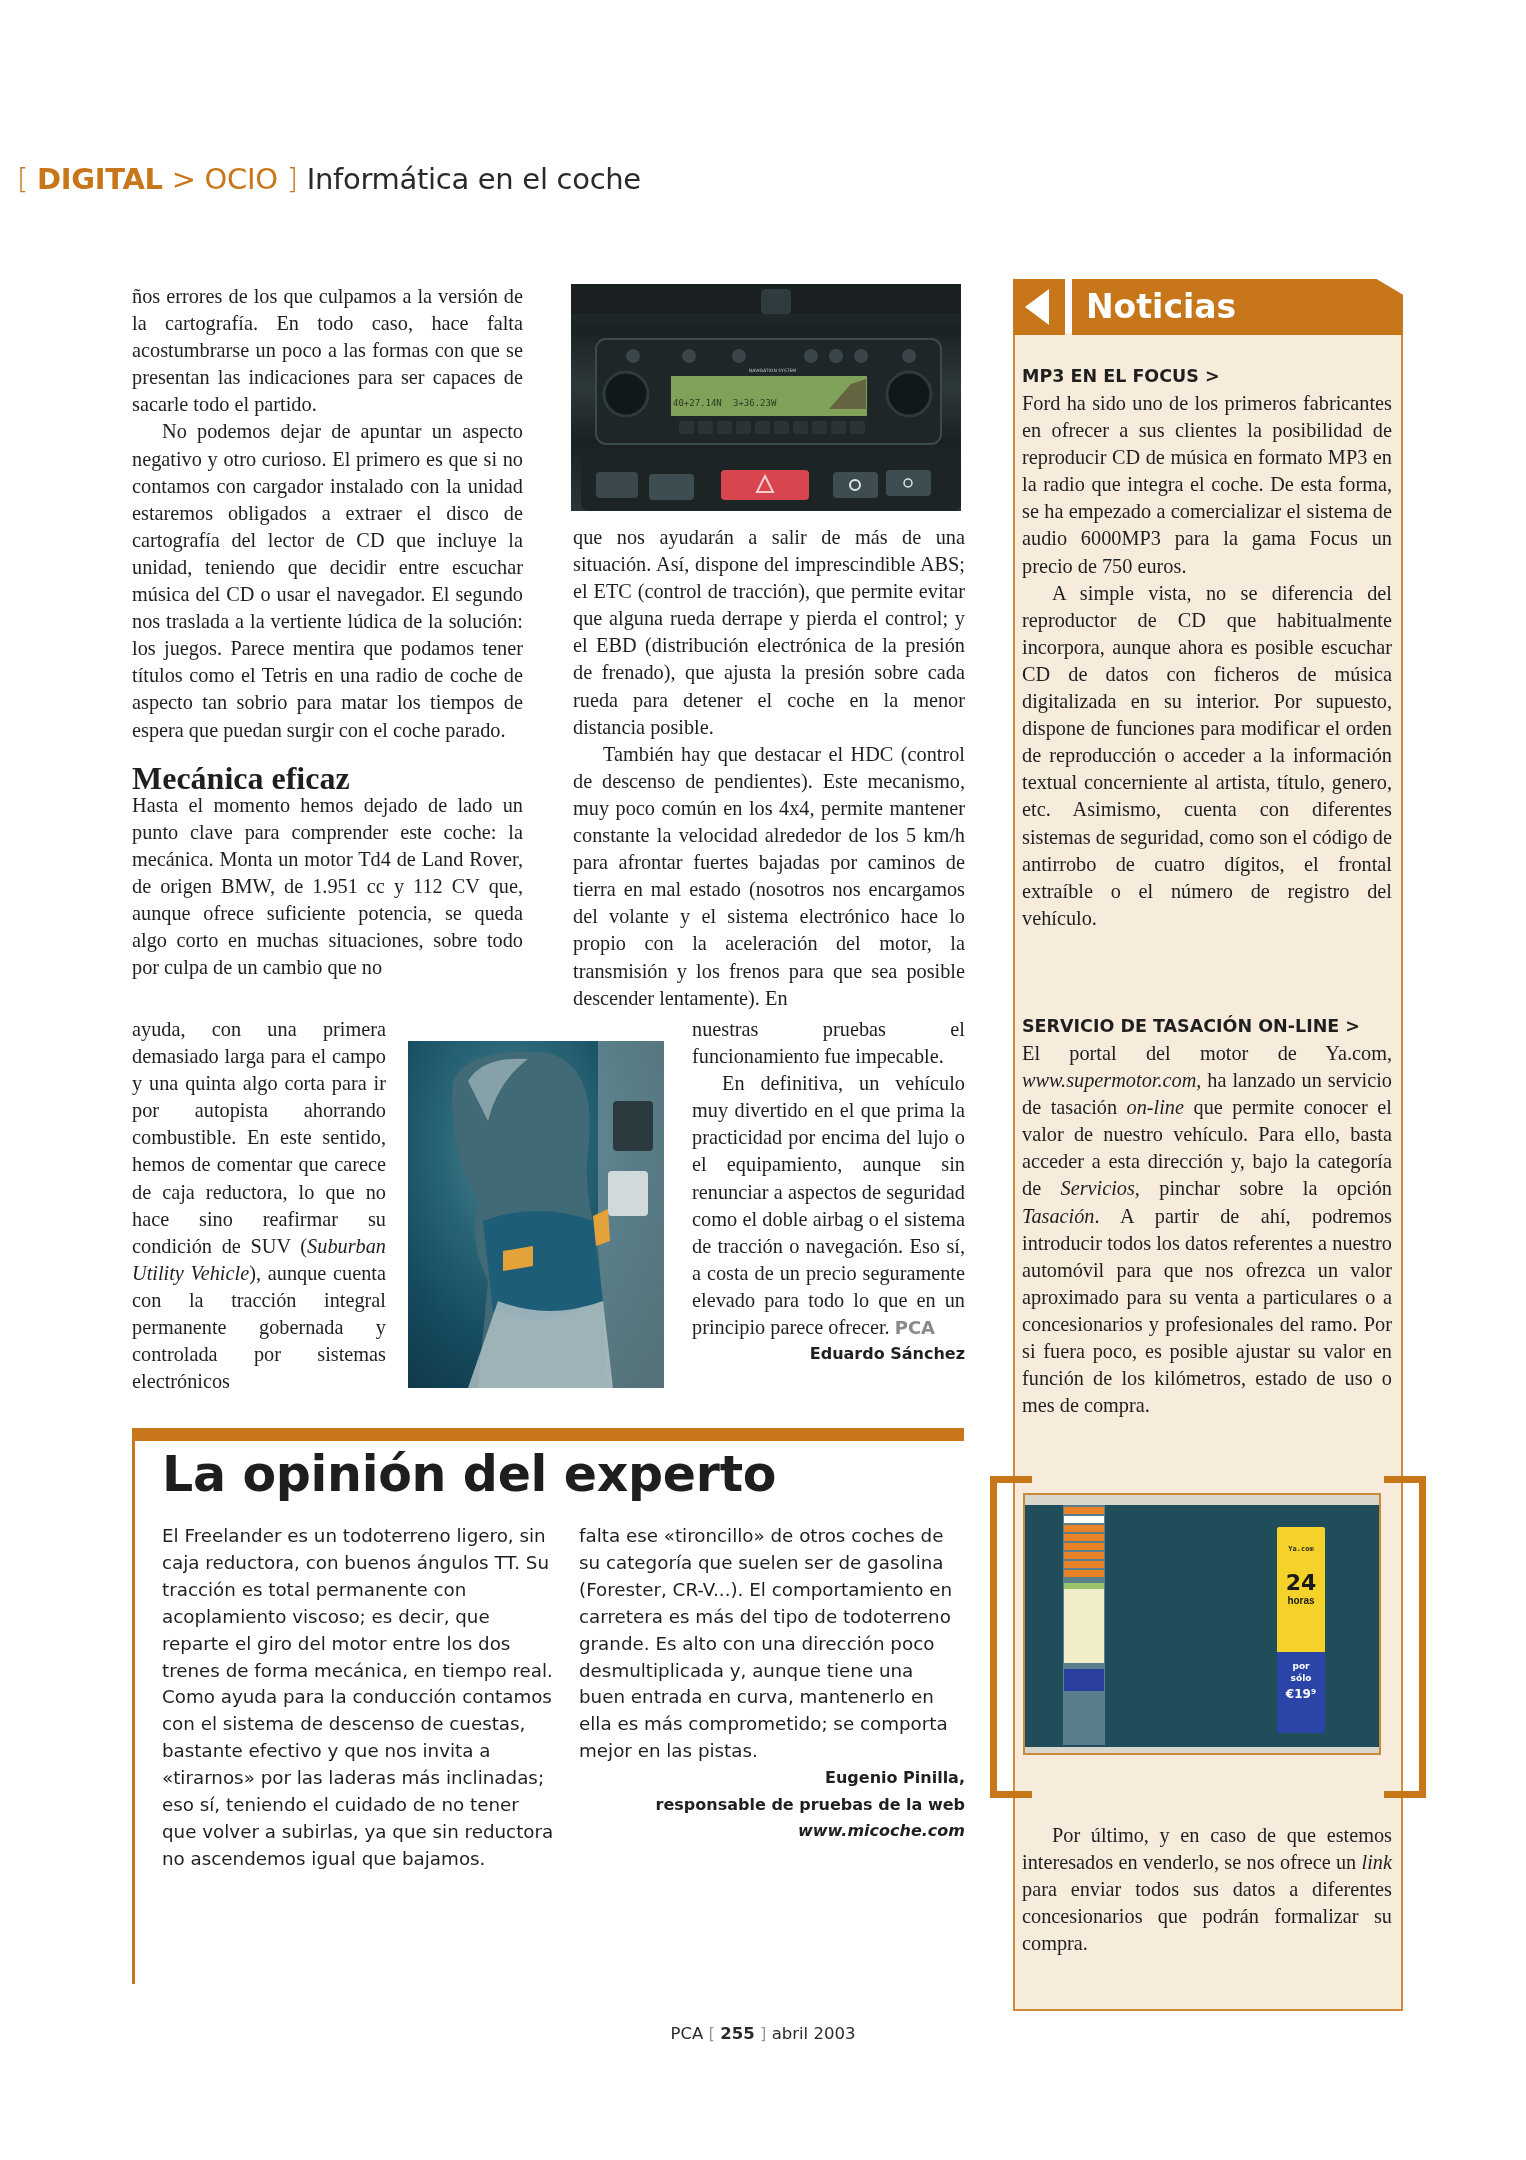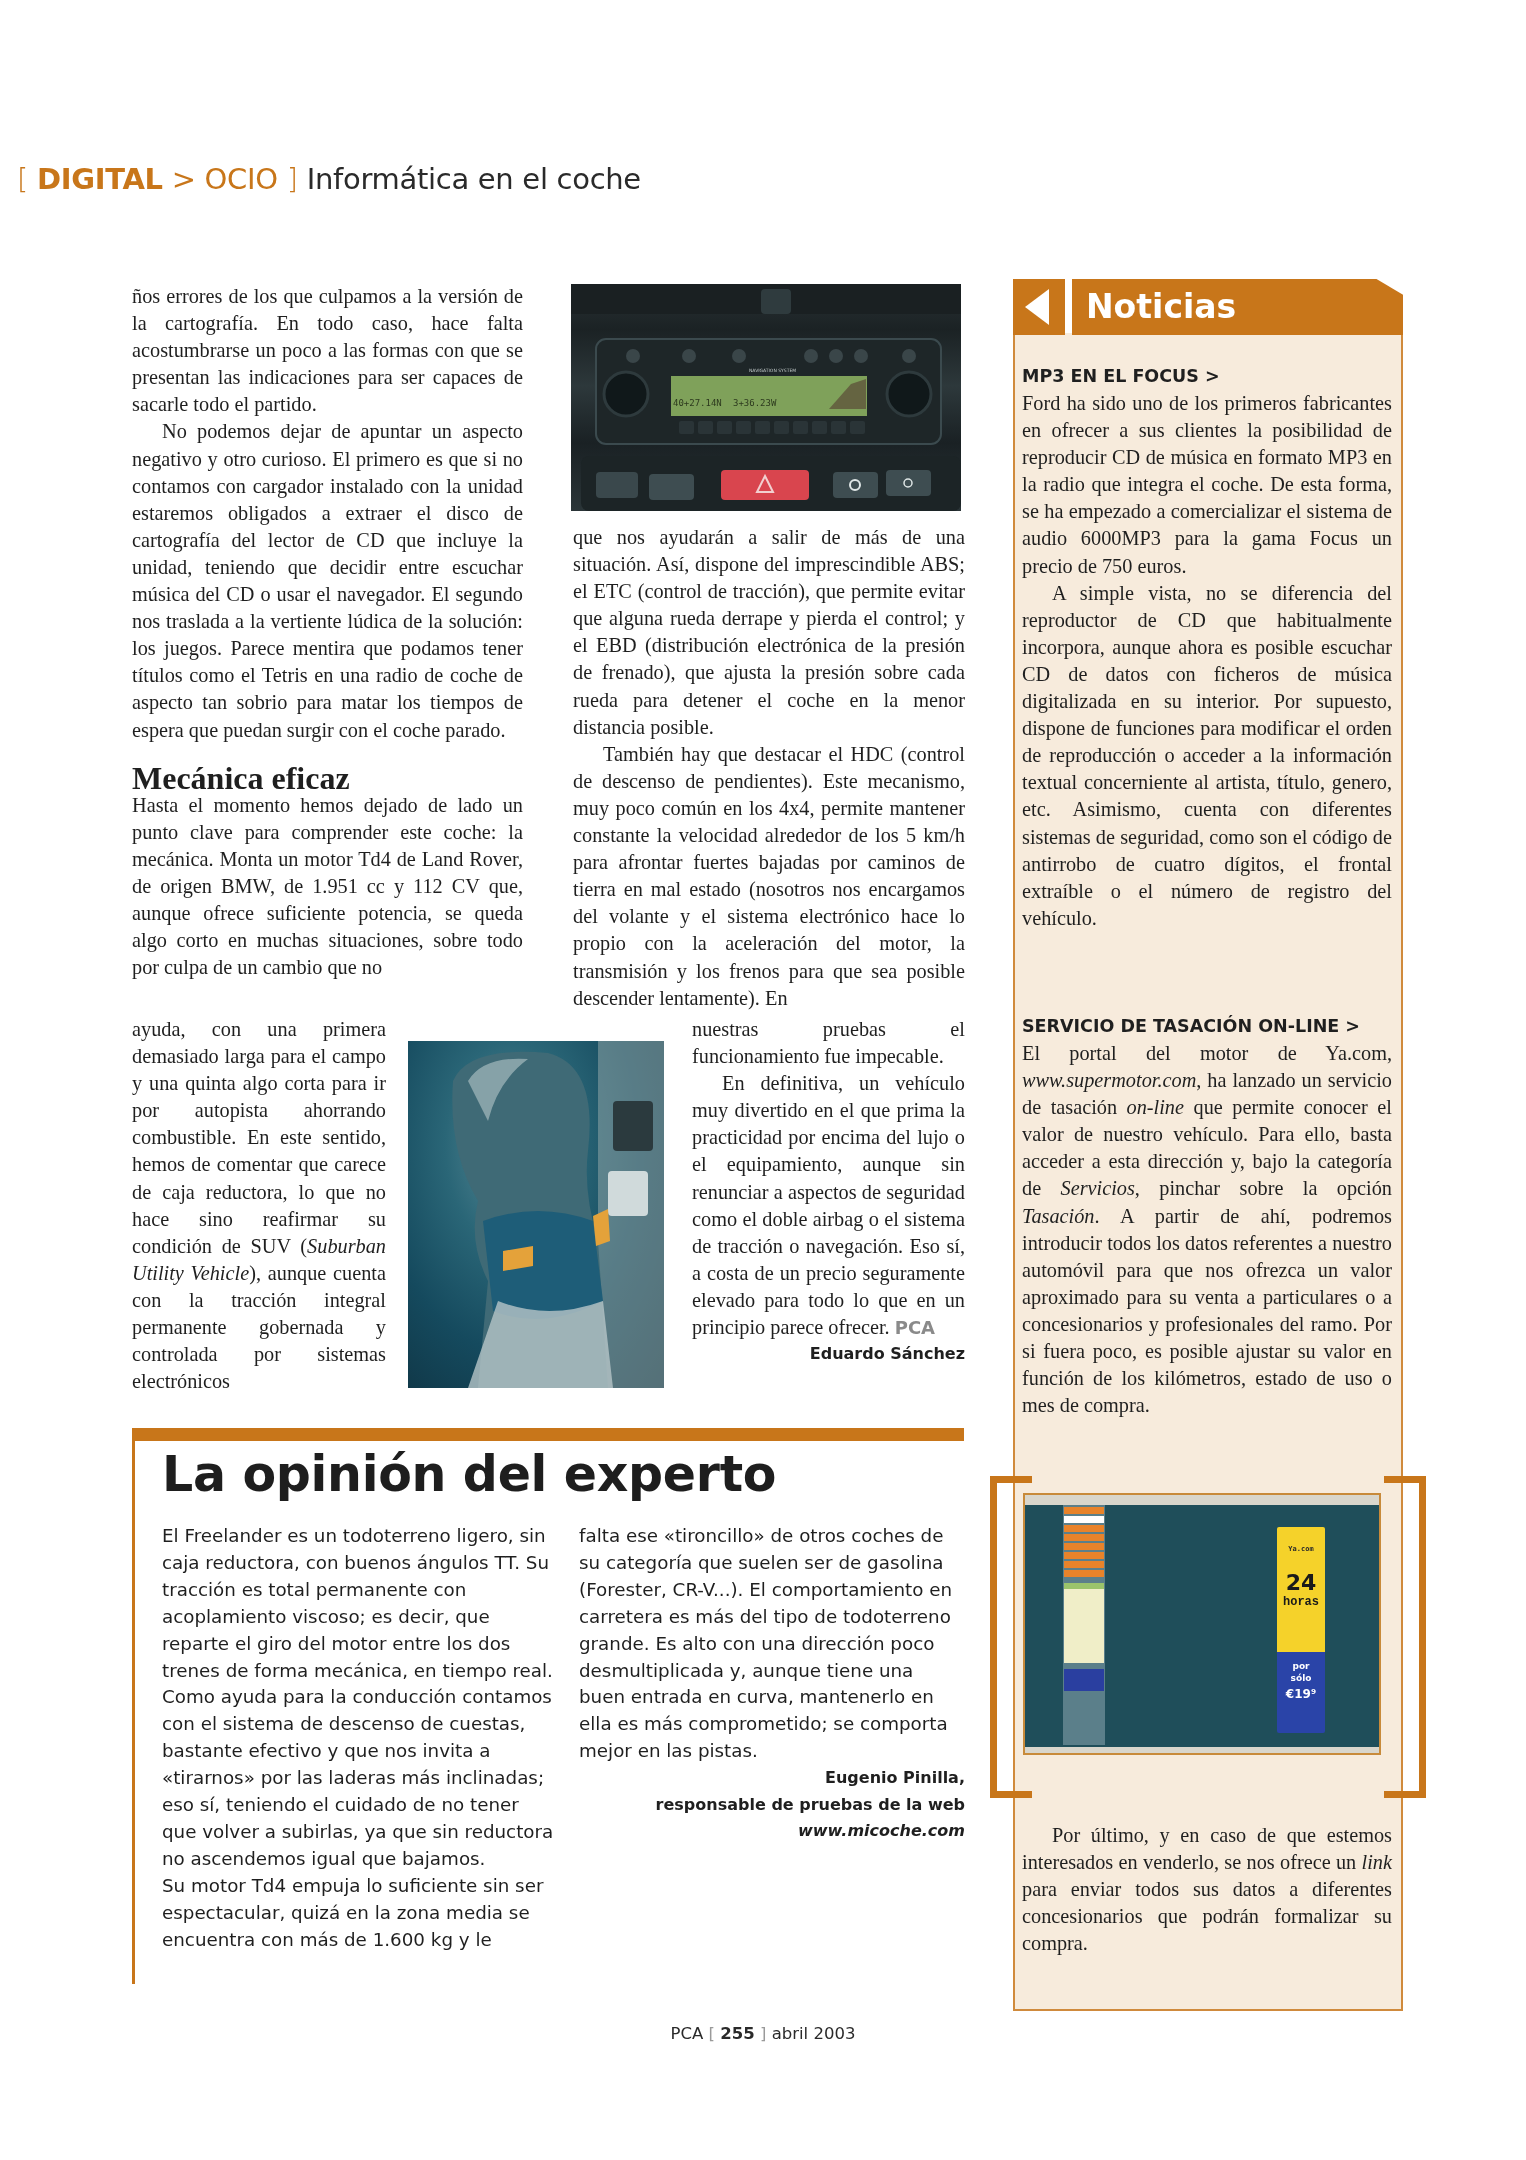--- a/index.html
+++ b/index.html
@@ -83,21 +83,21 @@
   .ss-nav .greenbox { margin: 6px 1px; height: 80px; background: #f0eec8; border-top: 6px solid #9bc46b; }
   .ss-nav .bluebox { margin: 6px 1px; height: 22px; background: #2a3fa0; }
   .ss-main { position: absolute; left: 82px; top: 10px; width: 232px; height: 240px; background: #ffffff; padding: 3px 6px; }
   .ss-title { font-family: "DejaVu Sans", sans-serif; font-weight: bold; font-size: 7.5px; color: #2a4a8a; white-space: nowrap; }
   .ss-row { height: 6px; margin: 4px 0; background: #e2e6ea; width: 80%; }
   .ss-ad { position: absolute; left: 252px; top: 32px; width: 48px; height: 206px; border-radius: 2px; overflow: hidden; }
   .ss-ad .yellow { height: 125px; background: #f5d22a; text-align: center; padding-top: 18px; }
   .ss-ad .blue { height: 81px; background: #2a44a8; text-align: center; padding-top: 8px; }
   .ss-ad .brand { font-family: "DejaVu Sans Mono", monospace; font-weight: bold; font-size: 7px; color: #2a2a2a; }
   .ss-ad .big { font-family: "DejaVu Sans", sans-serif; font-weight: bold; font-size: 22px; color: #1a1a1a; line-height: 24px; margin-top: 18px; }
-  .ss-ad .hrs { font-family: Liberation Mono, monospace; font-weight: bold; font-size: 12px; color: #1a1a1a; }
+  .ss-ad .hrs { font-family: Liberation Sans, sans-serif; font-weight: bold; font-size: 10px; color: #1a1a1a; }
   .ss-ad .por { font-family: "DejaVu Sans", sans-serif; font-weight: bold; font-size: 9px; color: #ffffff; line-height: 12px; }
   .ss-ad .price { font-family: "DejaVu Sans", sans-serif; font-weight: bold; font-size: 12px; color: #ffffff; margin-top: 3px; }
   .ss-status { position: absolute; left: 0; bottom: 0; width: 100%; height: 6px; background: #d9d6cc; }
 
   
   .expert-bar { position: absolute; left: 132px; top: 1428px; width: 832px; height: 13px; background: #c8761a; }
   .expert-side { position: absolute; left: 132px; top: 1428px; width: 3px; height: 556px; background: #c8761a; }
   .expert-title {
     position: absolute; left: 162px; top: 1446px; font-family: "DejaVu Sans", sans-serif; font-weight: bold;
     font-size: 49px; color: #1e1e1e; letter-spacing: -0.3px; white-space: nowrap;
@@ -260,21 +260,20 @@
 <div class="news-col news-3">
   <p class="ind"><span>Por último, y en caso de que estemos interesados en venderlo, se nos ofrece un </span><i>link</i><span> para enviar todos sus datos a diferentes concesionarios que podrán formalizar su compra.</span></p>
 </div>
 
 <div class="expert-bar"></div>
 <div class="expert-side"></div>
 <div class="expert-title">La opinión del experto</div>
 <div class="expert-col expert-left">
   <p>El Freelander es un todoterreno ligero, sin caja reductora, con buenos ángulos TT. Su tracción es total permanente con acoplamiento viscoso; es decir, que reparte el giro del motor entre los dos trenes de forma mecánica, en tiempo real.</p>
   <p>Como ayuda para la conducción contamos con el sistema de descenso de cuestas, bastante efectivo y que nos invita a «tirarnos» por las laderas más inclinadas; eso sí, teniendo el cuidado de no tener que volver a subirlas, ya que sin reductora no ascendemos igual que bajamos.</p>
-  <p>Su motor Td4 empuja lo suficiente sin ser espectacular, quizá en la zona media se encuentra con más de 1.600 kg y le</p>
 </div>
 <div class="expert-col expert-right">
   <p style="width:386px">falta ese «tironcillo» de otros coches de su categoría que suelen ser de gasolina (Forester, CR-V...). El comportamiento en carretera es más del tipo de todoterreno grande. Es alto con una dirección poco desmultiplicada y, aunque tiene una buen entrada en curva, mantenerlo en ella es más comprometido; se comporta mejor en las pistas.</p>
   <div class="expert-byline">Eugenio Pinilla,</div>
   <div class="expert-byline">responsable de pruebas de la web</div>
   <div class="expert-byline" style="font-style:italic">www.micoche.com</div>
 </div>
 
 <div class="page-footer">
   <span>PCA</span>

